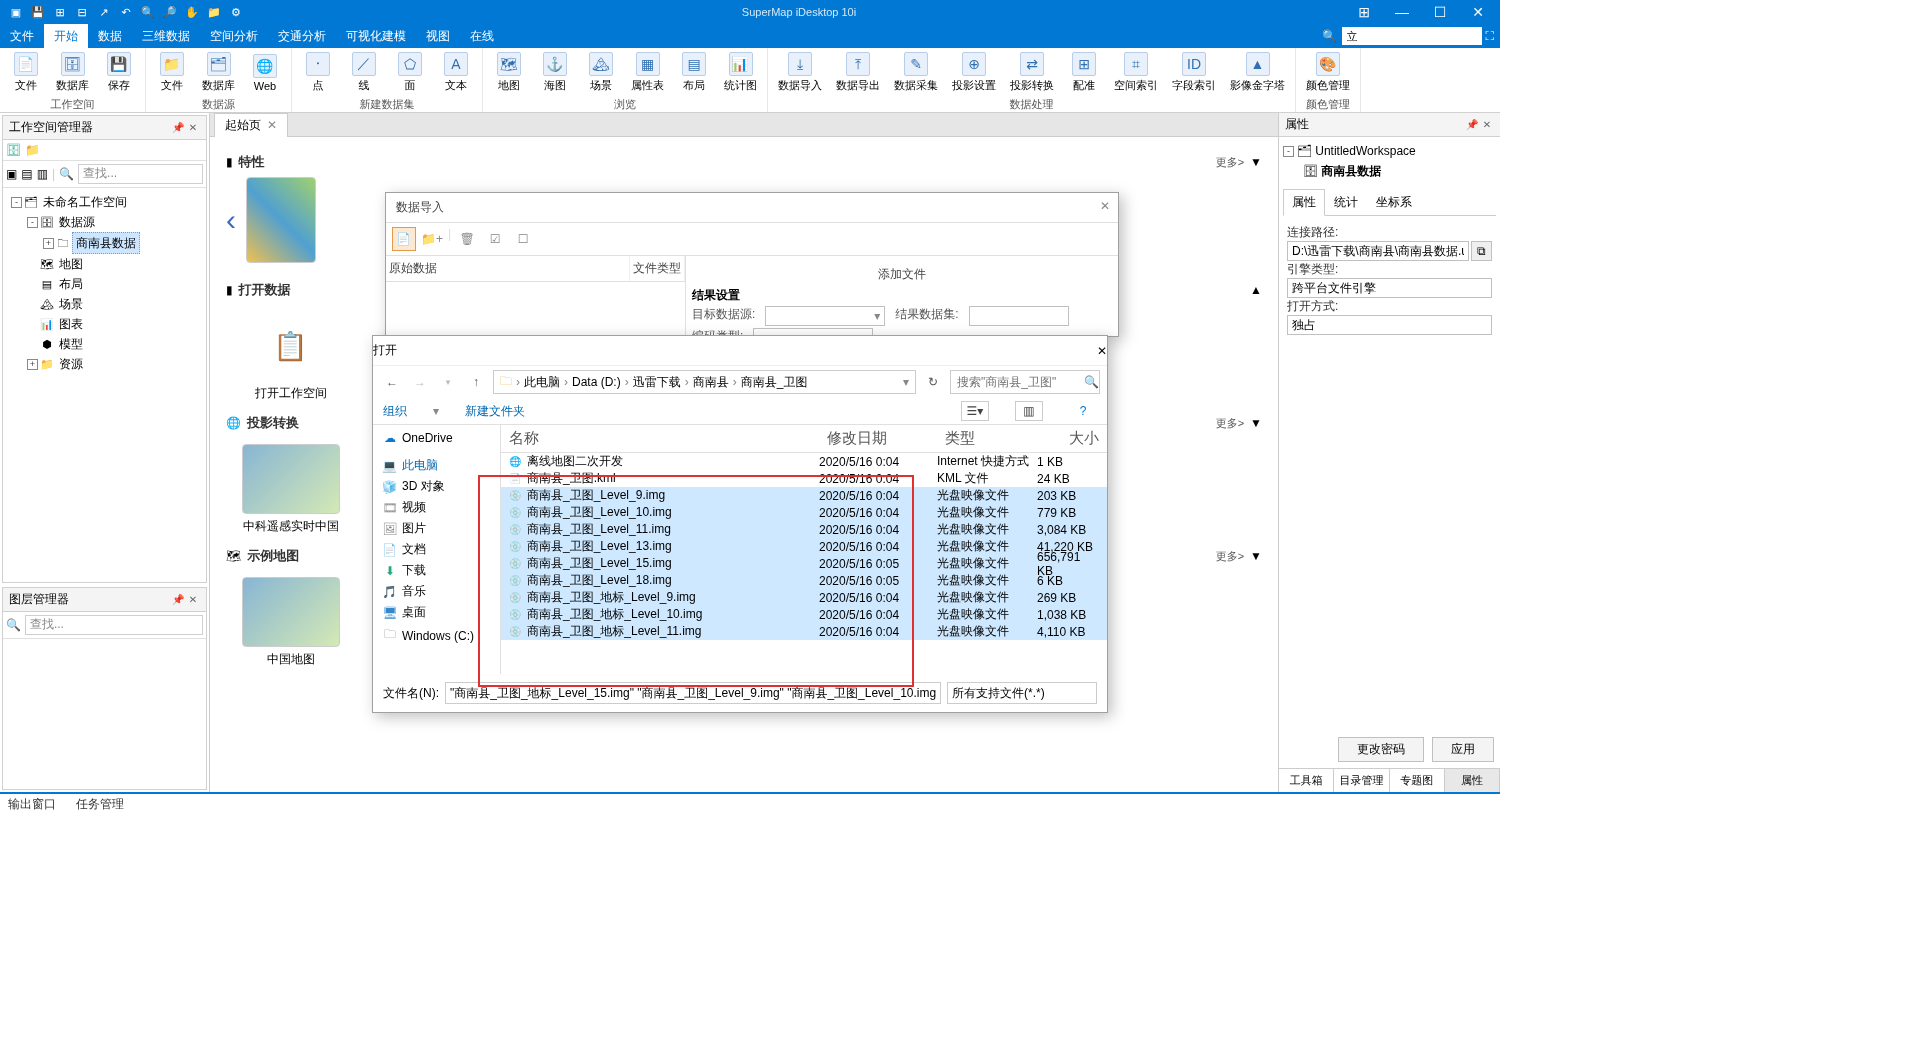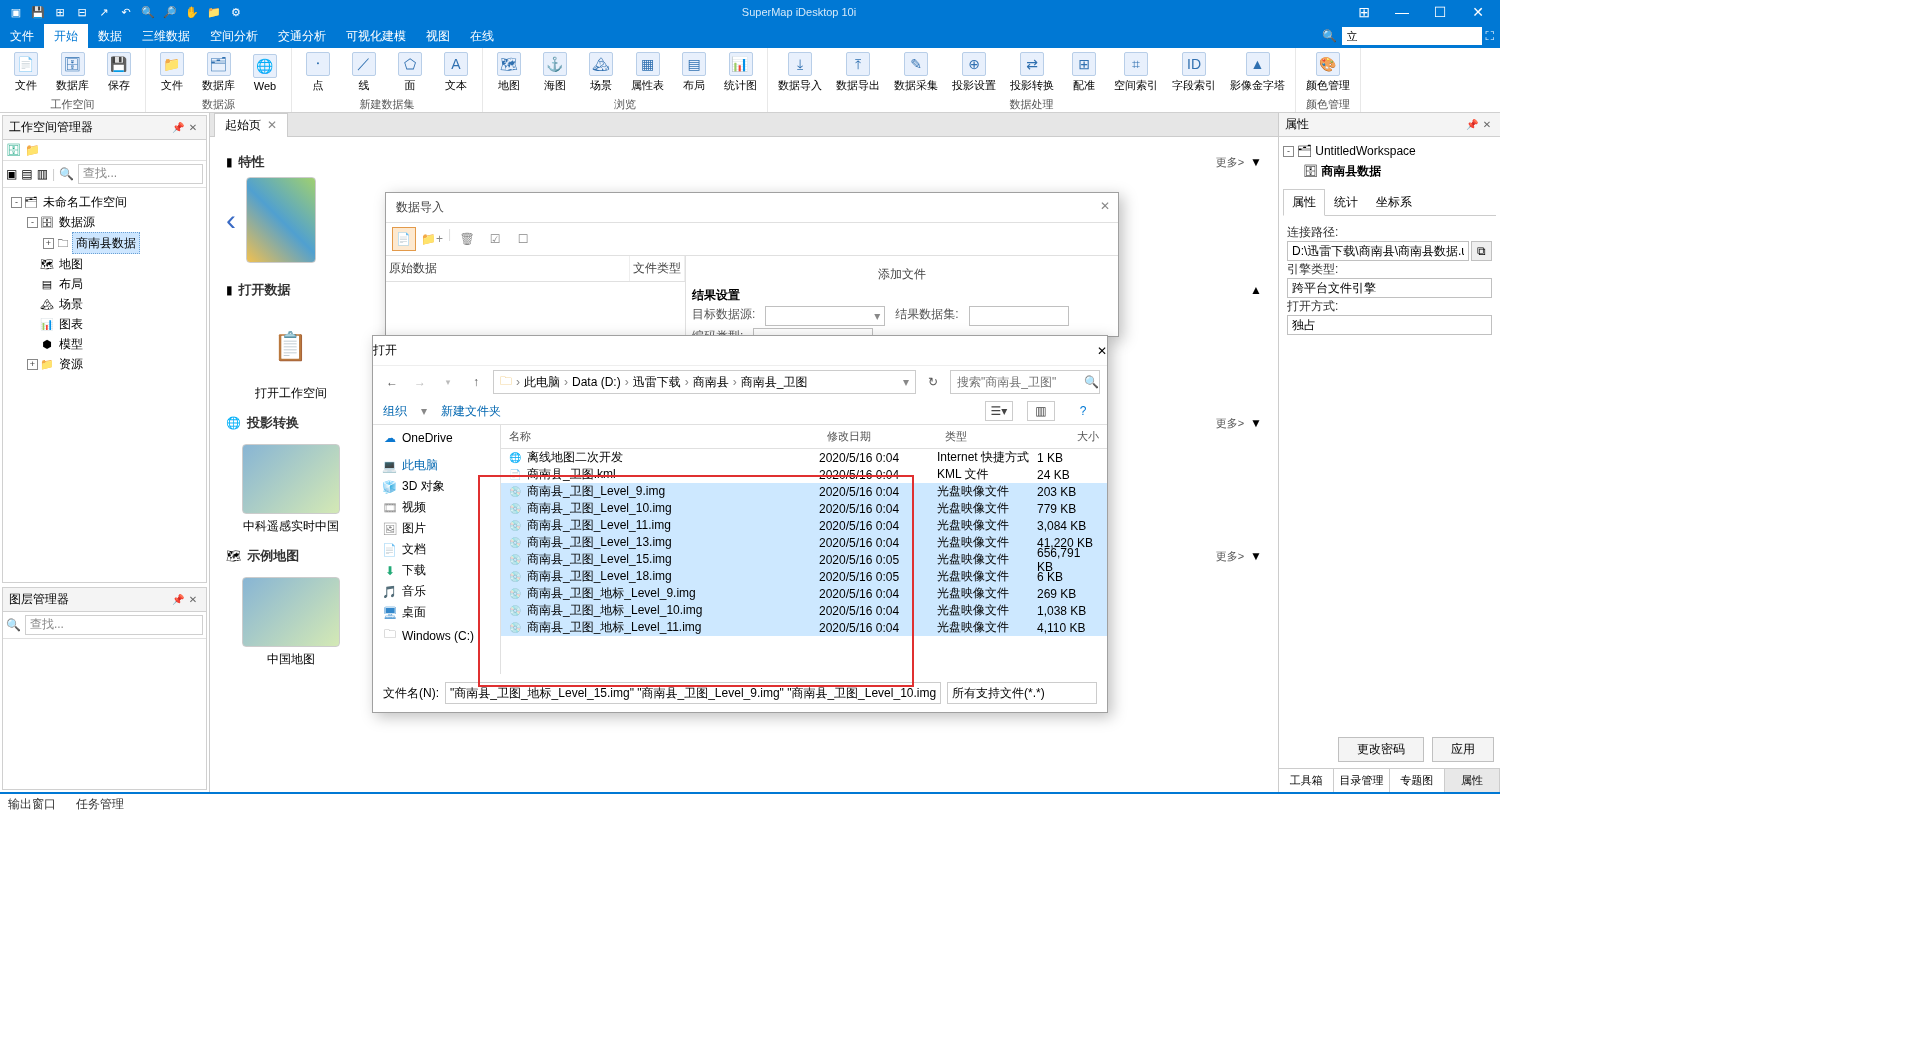--- a/index.html
+++ b/index.html
@@ -85,30 +85,30 @@
 .import-fields .combo{width:120px;height:20px;border:1px solid #c0c0c0;display:flex;align-items:center;justify-content:flex-end;padding:0 4px;color:#888}
 
 .open-dialog{left:372px;top:335px;width:736px;height:378px;display:flex;flex-direction:column}
 .od-title{display:flex;align-items:center;padding:6px 0}
 .od-title .flex{flex:1}
 .od-nav{display:flex;align-items:center;padding:4px 8px;gap:6px;border-top:1px solid #eee}
 .od-nav-btn{width:22px;height:22px;display:flex;align-items:center;justify-content:center;color:#555}
 .od-crumbs{flex:1;border:1px solid #ccc;height:24px;display:flex;align-items:center;padding:0 6px;gap:4px;background:#fff}
 .od-crumbs .folder-icon{color:#e9b44c}
 .od-search{width:150px;height:24px;border:1px solid #ccc;padding:0 6px;color:#888}
-.od-toolbar{display:flex;align-items:center;padding:3px 10px;border-bottom:1px solid #e0e0e0;color:#0066b0;gap:14px}
+.od-toolbar{display:flex;align-items:center;padding:3px 10px;border-bottom:1px solid #e0e0e0;color:#0066b0;gap:26px}
 .od-toolbar .spacer{flex:1}
 .od-view{width:28px;height:20px;border:1px solid #ccc;display:flex;align-items:center;justify-content:center;color:#444}
 .od-body{flex:1;display:flex;overflow:hidden}
 .od-nav-pane{width:128px;border-right:1px solid #e0e0e0;overflow:auto;padding:4px 0}
 .nav-item{display:flex;align-items:center;gap:5px;padding:2px 10px}
 .nav-icon{width:14px;display:inline-flex;justify-content:center}
 .od-file-pane{flex:1;display:flex;flex-direction:column;overflow:hidden}
 .file-head{display:flex;border-bottom:1px solid #e0e0e0;padding:4px 0}
-.file-head div{padding:0 8px;color:#555;font-size:11px}
+.file-head div{padding:0 8px;color:#555;font-size:15px}
 .fh-name{flex:1}
 .fh-date{width:118px}
 .fh-type{width:100px}
 .fh-size{width:70px;text-align:right}
 .file-list{flex:1;overflow:auto}
 .file-row{display:flex;align-items:center;padding:1px 0;height:17px}
 .file-row.sel{background:#cde8ff}
 .file-row .fname{flex:1;display:flex;align-items:center;gap:4px;padding-left:8px}
 .file-row .fdate{width:118px}
 .file-row .ftype{width:100px}

